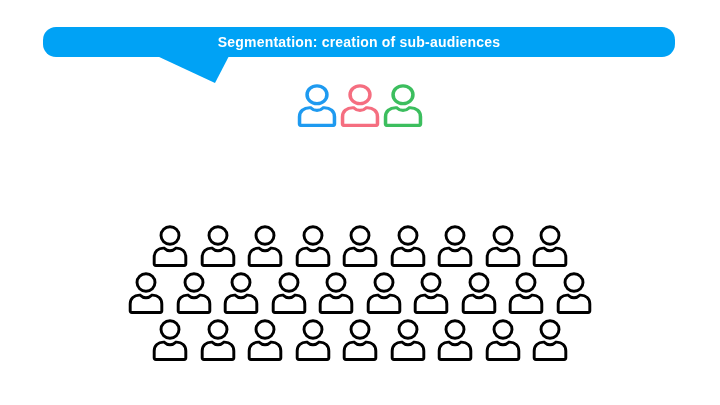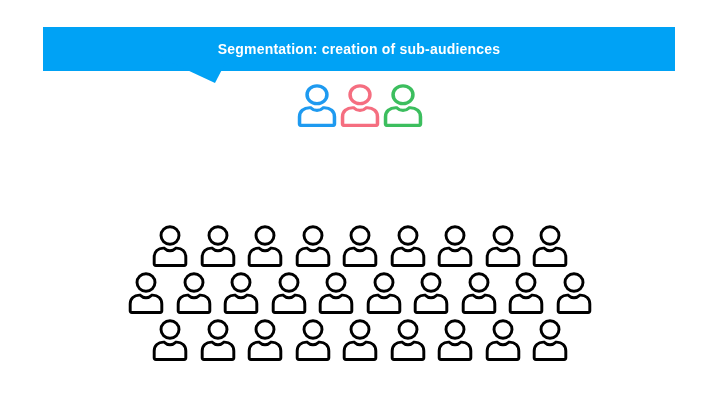--- a/index.html
+++ b/index.html
@@ -15,25 +15,26 @@
     position: absolute;
     inset: 0;
     width: 720px;
     height: 405px;
   }
   .banner {
     position: absolute;
     left: 43px;
     top: 27px;
     width: 632px;
-    height: 44px;
+    height: 30px;
     background: var(--banner-bg, #00A2F5);
     display: flex;
     align-items: center;
     justify-content: center;
+    border-radius: 13px;
   }
   .banner-text {
     color: var(--banner-fg, #ffffff);
     font-weight: bold;
     font-size: 14px;
     letter-spacing: 0.2px;
     white-space: nowrap;
   }
   .tail {
     position: absolute;

